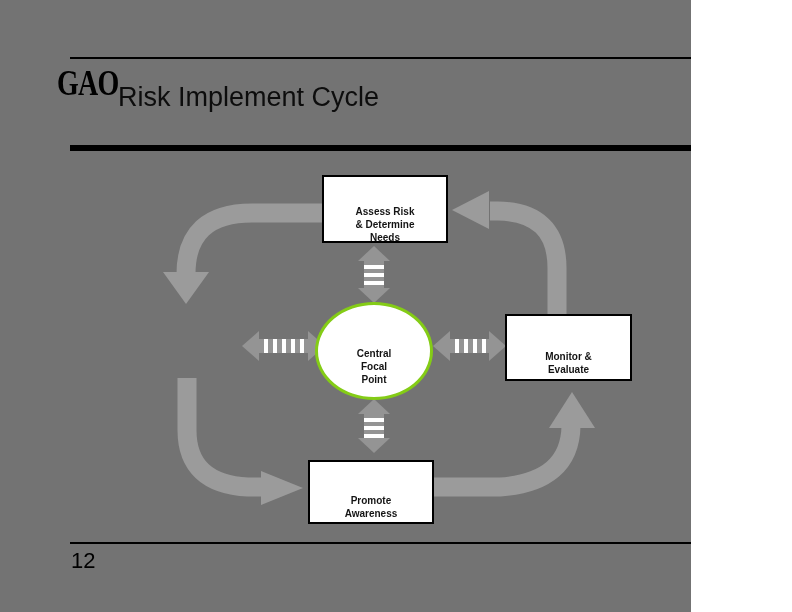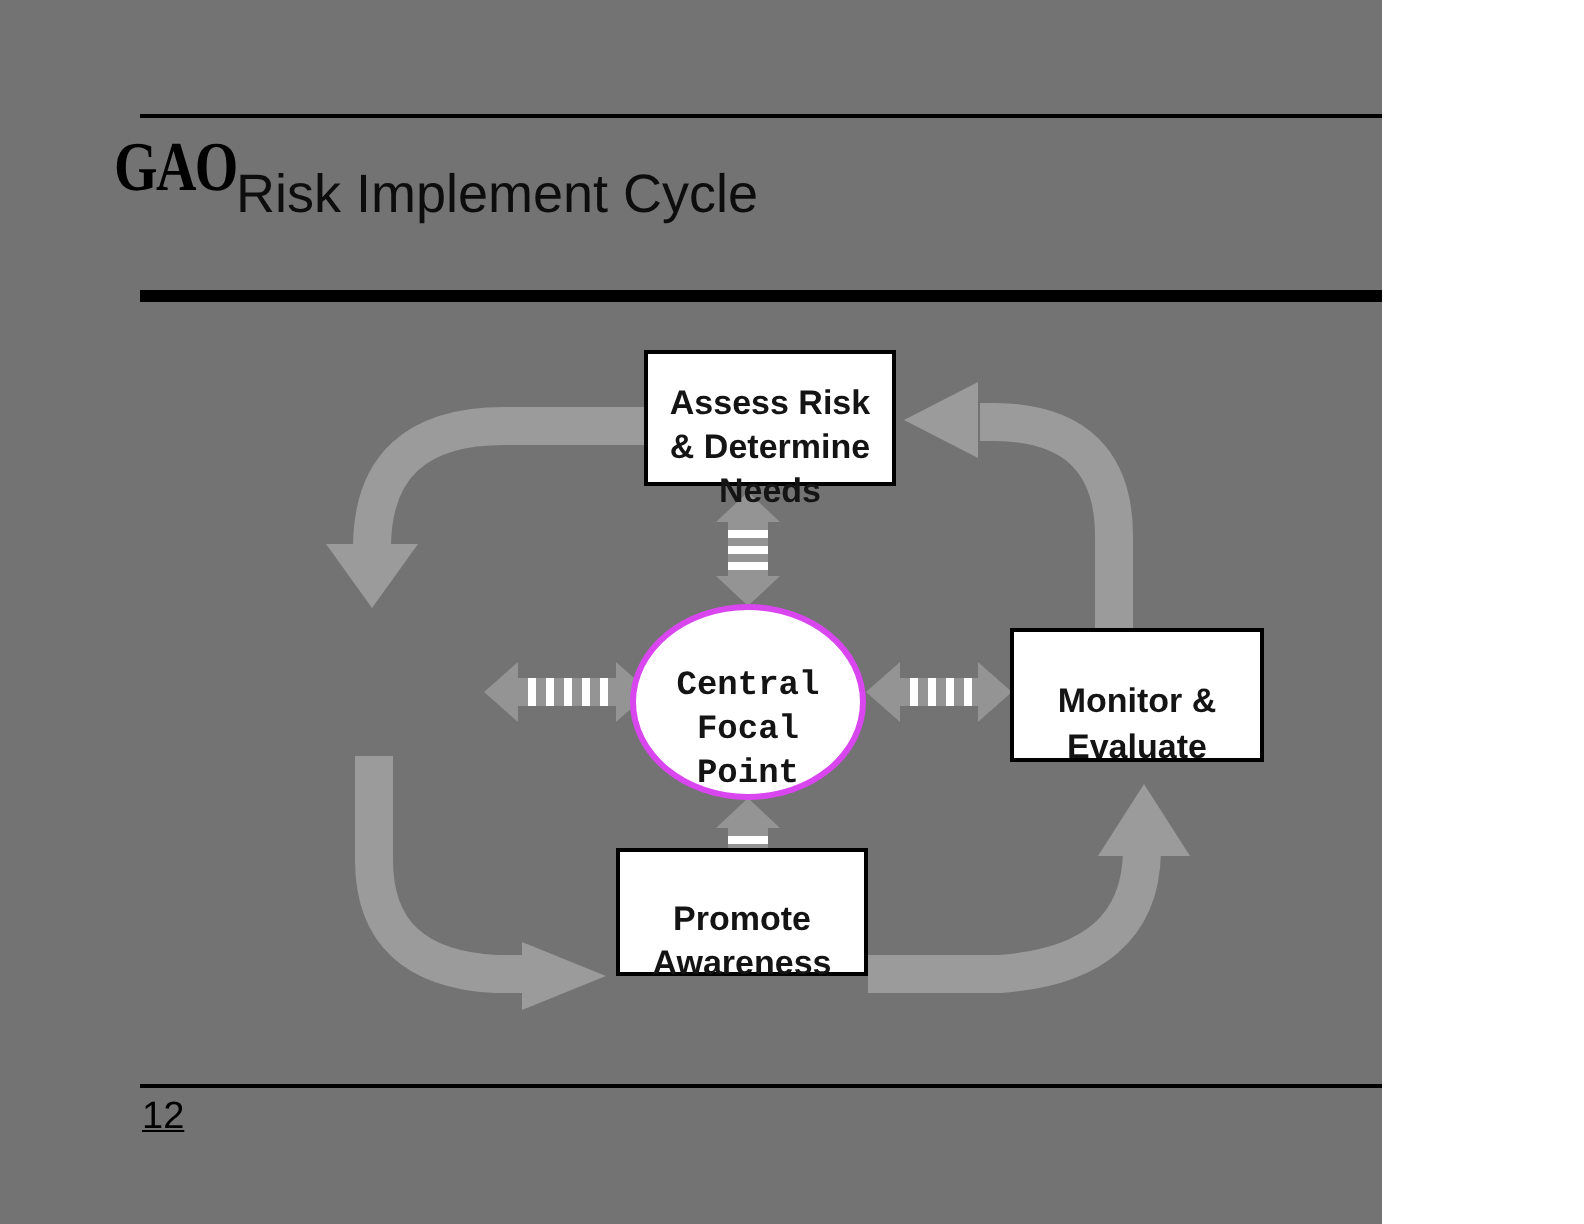--- a/index.html
+++ b/index.html
@@ -6,33 +6,33 @@
   .slide{position:relative;width:691px;height:612px;background:#737373;overflow:hidden;
          font-family:"Liberation Sans",sans-serif;color:#111;}
   .rule{position:absolute;background:#000;}
   .rule-thin-top{left:70px;top:57px;width:650px;height:2px;}
   .rule-thick{left:70px;top:145px;width:650px;height:6px;}
   .rule-thin-bottom{left:70px;top:542px;width:650px;height:2px;}
   .gao-logo{position:absolute;left:57px;top:64px;font-family:"Liberation Serif",serif;
             font-weight:bold;font-size:35px;letter-spacing:-1px;transform:scaleX(0.80);
             transform-origin:left top;color:#000;}
   .slide-title{position:absolute;left:118px;top:82px;font-size:27px;color:#0d0d0d;}
-  .page-number{position:absolute;left:71px;top:548px;font-size:19px;color:#000;text-decoration:underline;}
+  .page-number{position:absolute;left:71px;top:548px;font-size:22px;color:#000;}
 
   
   .node{position:absolute;background:#fff;border:2px solid #000;z-index:3;
         display:flex;align-items:center;justify-content:center;text-align:center;}
-  .node-label{font-weight:bold;font-size:17px;line-height:1.3;white-space:pre-line;color:#141414;margin-top:30px;}
+  .node-label{font-weight:bold;font-size:10px;line-height:1.3;white-space:pre-line;color:#141414;margin-top:30px;}
   .node-assess{left:322px;top:175px;width:122px;height:64px;}
   .node-implement{left:115px;top:313px;width:122px;height:62px;}
   .node-monitor{left:505px;top:314px;width:123px;height:63px;}
-  .node-promote{left:308px;top:424px;width:122px;height:60px;}
+  .node-promote{left:308px;top:460px;width:122px;height:60px;}
   .hub{position:absolute;left:315px;top:302px;width:112px;height:92px;background:#fff;
-       border:3px solid #d946ef;border-radius:50%;z-index:2;
-       display:flex;align-items:center;justify-content:center;text-align:center;font-family:Liberation Mono, monospace;}
+       border:3px solid #84cc16;border-radius:50%;z-index:2;
+       display:flex;align-items:center;justify-content:center;text-align:center;}
 
   
   .conn{position:absolute;display:flex;z-index:2;}
   .conn-h{align-items:center;}
   .conn-v{flex-direction:column;align-items:center;}
   .head{width:0;height:0;}
   .head-left{border-top:15px solid transparent;border-bottom:15px solid transparent;border-right:17px solid #949494;}
   .head-right{border-top:15px solid transparent;border-bottom:15px solid transparent;border-left:17px solid #949494;}
   .head-up{border-left:16px solid transparent;border-right:16px solid transparent;border-bottom:15px solid #949494;}
   .head-down{border-left:16px solid transparent;border-right:16px solid transparent;border-top:15px solid #949494;}

